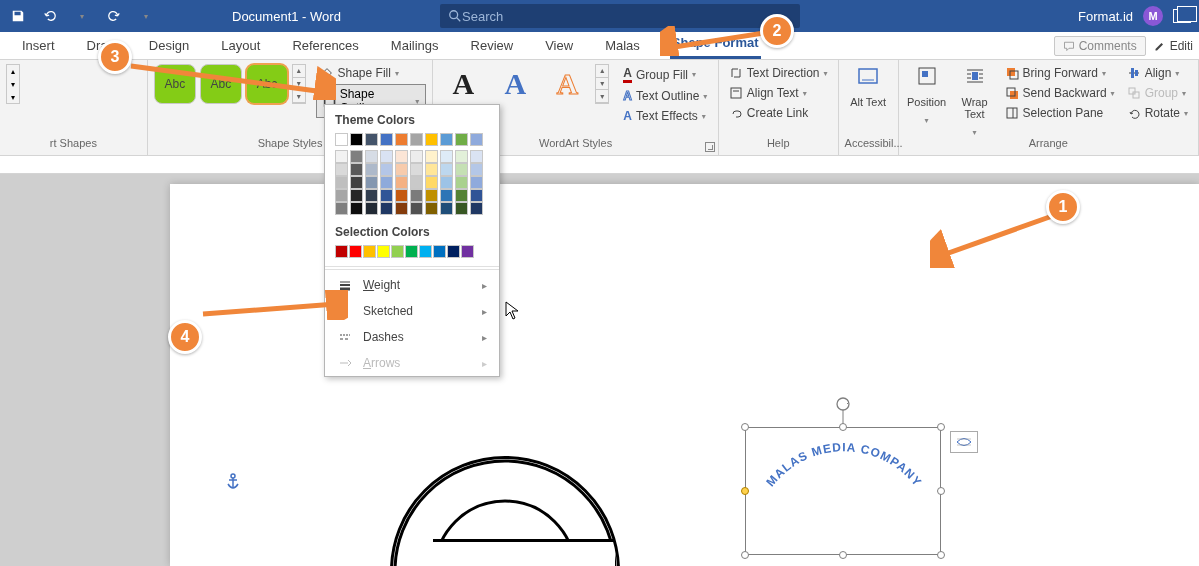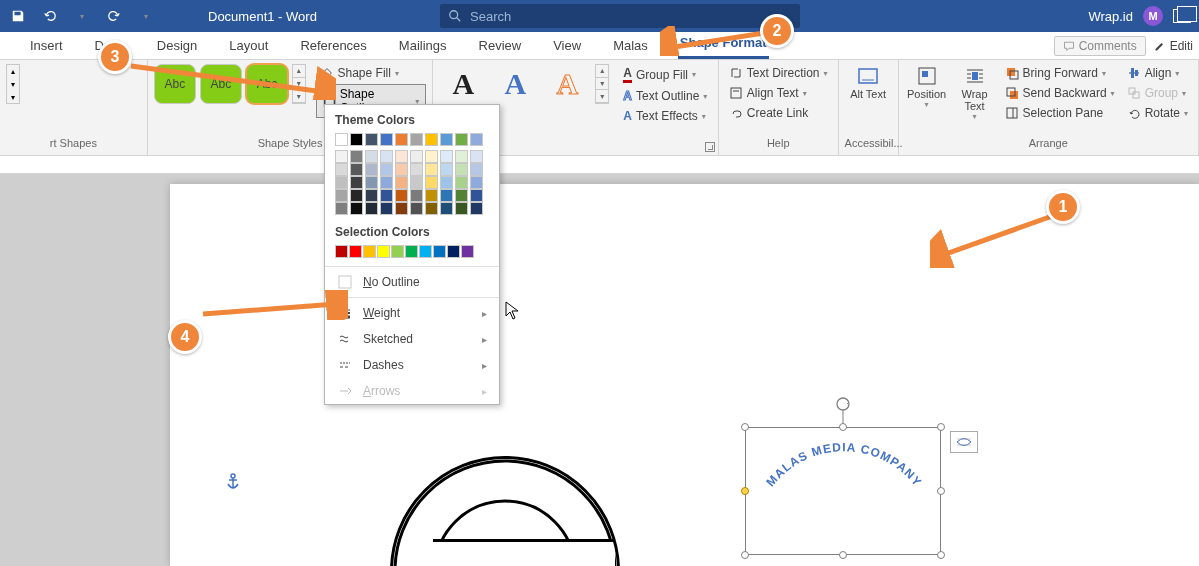--- a/index.html
+++ b/index.html
@@ -2,30 +2,30 @@
 <html><head>
 <meta charset="utf-8">
 <style>
   * { box-sizing: border-box; margin: 0; padding: 0; font-family: "Segoe UI", sans-serif; }
   body { background: #f0f0f0; width: 1199px; height: 566px; overflow: hidden; position: relative; }
 
   
   .titlebar { height: 32px; background: #2b579a; display: flex; align-items: center; color: #fff; font-size: 12px; position: relative; }
   .tb-left { display: flex; align-items: center; gap: 4px; padding-left: 4px; }
   .tb-btn { width: 28px; height: 24px; display: flex; align-items: center; justify-content: center; color: #fff; }
-  .tb-title { position: absolute; left: 208px; font-size: 13px; }
-  .tb-search { position: absolute; left: 440px; top: 4px; width: 360px; height: 24px; background: #1e3f73; border-radius: 2px; display: flex; align-items: center; padding: 0 8px; color: #9db6d8; font-size: 13px; gap: 8px; }
+  .tb-title { position: absolute; left: 232px; font-size: 13px; }
+  .tb-search { position: absolute; left: 440px; top: 4px; width: 360px; height: 24px; background: #1e3f73; border-radius: 2px; display: flex; align-items: center; padding: 0 8px; color: #9db6d8; font-size: 13px; gap: 0; }
   .tb-right { position: absolute; right: 8px; display: flex; align-items: center; gap: 10px; }
   .tb-user { font-size: 13px; }
   .tb-avatar { width: 20px; height: 20px; border-radius: 50%; background: #8a58d6; display: flex; align-items: center; justify-content: center; font-size: 11px; font-weight: 600; }
   .tb-maxicon { width: 18px; height: 14px; border: 1px solid #fff; position: relative; }
   .tb-maxicon::before { content: ""; position: absolute; top: -4px; left: 3px; width: 18px; height: 14px; border: 1px solid #fff; background: #2b579a; }
 
   
-  .ribtabs { height: 28px; background: #fff; border-bottom: 1px solid #d4d4d4; display: flex; align-items: flex-end; padding-left: 28px; gap: 28px; font-size: 13px; color: #444; position: relative; }
+  .ribtabs { height: 28px; background: #fff; border-bottom: 1px solid #d4d4d4; display: flex; align-items: flex-end; padding-left: 20px; gap: 28px; font-size: 13px; color: #444; position: relative; }
   .ribtab { padding: 6px 2px; cursor: pointer; }
   .ribtab.active { color: #2b579a; border-bottom: 3px solid #2b579a; font-weight: 600; }
   .rib-right { position: absolute; right: 6px; bottom: 3px; display: flex; gap: 8px; }
   .rib-comments { border: 1px solid #c8c8c8; padding: 2px 8px; font-size: 12px; color: #888; background: #f5f5f5; border-radius: 2px; display: flex; align-items: center; gap: 4px; }
   .rib-edit { display: flex; align-items: center; gap: 4px; font-size: 12px; color: #444; }
 
   
   .ribbon { height: 96px; background: #f3f3f3; border-bottom: 1px solid #d4d4d4; display: flex; position: relative; }
   .rgroup { border-right: 1px solid #d4d4d4; padding: 4px 6px 2px; display: flex; flex-direction: column; justify-content: space-between; position: relative; }
   .rgroup-label { font-size: 11px; color: #666; text-align: center; height: 16px; }
@@ -41,21 +41,21 @@
   .gallery-nav { width: 14px; display: flex; flex-direction: column; border: 1px solid #c8c8c8; }
   .gallery-nav div { flex: 1; border-bottom: 1px solid #c8c8c8; display: flex; align-items: center; justify-content: center; font-size: 8px; color: #666; }
 
   .shape-outline-btn { border: 1px solid #888; background: #e5e5e5; padding: 2px 6px; display: flex; align-items: center; gap: 4px; font-size: 12px; }
 
   .wa-sample { width: 48px; height: 40px; display: flex; align-items: center; justify-content: center; font-family: Georgia, serif; font-size: 30px; font-weight: 700; }
   .wa1 { color: #222; }
   .wa2 { color: #4472c4; }
   .wa3 { color: #ed7d31; -webkit-text-stroke: 1px #ed7d31; color: transparent; }
 
-  .big-btn { width: 44px; display: flex; flex-direction: column; align-items: center; justify-content: center; gap: 0; font-size: 11px; color: #444; text-align: center; }
+  .big-btn { width: 44px; display: flex; flex-direction: column; align-items: center; justify-content: center; gap: 8px; font-size: 11px; color: #444; text-align: center; }
   .big-btn svg { width: 24px; height: 24px; }
 
   
   .ruler { height: 18px; background: #fff; border-bottom: 1px solid #d4d4d4; position: relative; font-size: 9px; color: #666; }
 
   
   .canvas-area { position: absolute; top: 174px; left: 0; right: 0; bottom: 0; background: #cfcfcf; }
   .page { position: absolute; left: 170px; top: 10px; width: 1029px; height: 382px; background: #fff; box-shadow: 0 0 8px rgba(0,0,0,0.2); }
 
   .anchor { position: absolute; left: 225px; top: 298px; color: #4472c4; }
@@ -114,21 +114,21 @@
   </div>
   <div class="tb-title">Document1 - Word</div>
   <div class="tb-search">
     <svg width="14" height="14" viewBox="0 0 16 16">
         <circle cx="6.5" cy="6.5" r="4.5" fill="none" stroke="#9db6d8" stroke-width="1.5"></circle>
         <line x1="10" y1="10" x2="14" y2="14" stroke="#9db6d8" stroke-width="1.5"></line>
       </svg>
     <span>Search</span>
   </div>
   <div class="tb-right">
-    <span class="tb-user">Wrap.id</span>
+    <span class="tb-user">Format.id</span>
     <div class="tb-avatar">M</div>
     <div class="tb-maxicon"></div>
   </div>
 </div>
 
 <div class="ribtabs">
   <div class="ribtab">Insert</div>
   <div class="ribtab">Draw</div>
   <div class="ribtab">Design</div>
   <div class="ribtab">Layout</div>
@@ -223,20 +223,21 @@
           <span>Text Outline</span>
             <span class="chev">▾</span>
         </div>
         <div class="mini-btn">
           <span style="font-weight:700;color:#4472c4">A</span>
           <span>Text Effects</span>
             <span class="chev">▾</span>
         </div>
       </div>
     </div>
+    <div class="rgroup-label">WordArt Styles</div>
     <div class="rgroup-dialog"></div>
   </div>
 
   <div class="rgroup" style="width:120px">
     <div class="rgroup-body">
       <div class="mini-btn-stack">
         <div class="mini-btn">
           <svg width="14" height="14">
               <path d="M3 3v8M3 3h6M11 11V3m0 8h-6" stroke="#444" fill="none"></path>
             </svg>
@@ -502,28 +503,20 @@
         <div class="color-sw" style="background: rgb(255, 255, 0);"></div>
         <div class="color-sw" style="background: rgb(146, 208, 80);"></div>
         <div class="color-sw" style="background: rgb(0, 176, 80);"></div>
         <div class="color-sw" style="background: rgb(0, 176, 240);"></div>
         <div class="color-sw" style="background: rgb(0, 112, 192);"></div>
         <div class="color-sw" style="background: rgb(0, 32, 96);"></div>
         <div class="color-sw" style="background: rgb(112, 48, 160);"></div>
       </div>
   </div>
   <div class="dd-sep"></div>
-  <div class="dd-item">
-    <span class="dd-ico">
-        <svg width="14" height="14">
-          <rect x="1" y="1" width="12" height="12" fill="none" stroke="#c8c8c8"></rect>
-        </svg>
-      </span>
-    <span><span class="under">N</span>o Outline</span>
-  </div>
   <div class="dd-sep"></div>
   <div class="dd-item">
     <span class="dd-ico">
         <svg width="14" height="14">
           <line x1="2" y1="4" x2="12" y2="4" stroke="#444" stroke-width="1"></line>
           <line x1="2" y1="7" x2="12" y2="7" stroke="#444" stroke-width="2"></line>
           <line x1="2" y1="11" x2="12" y2="11" stroke="#444" stroke-width="3"></line>
         </svg>
       </span>
     <span><span class="under">W</span>eight</span>

